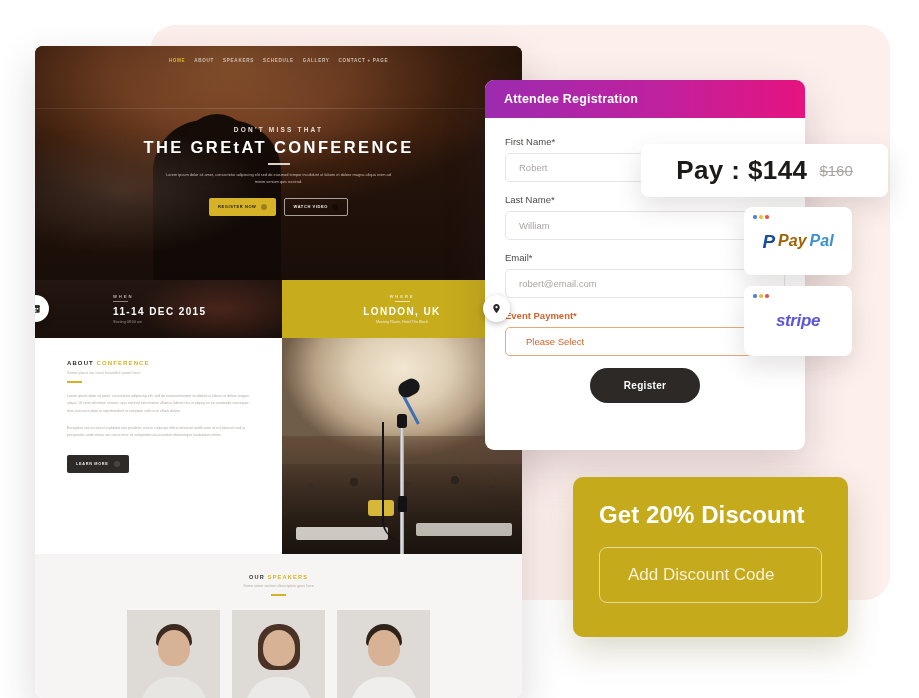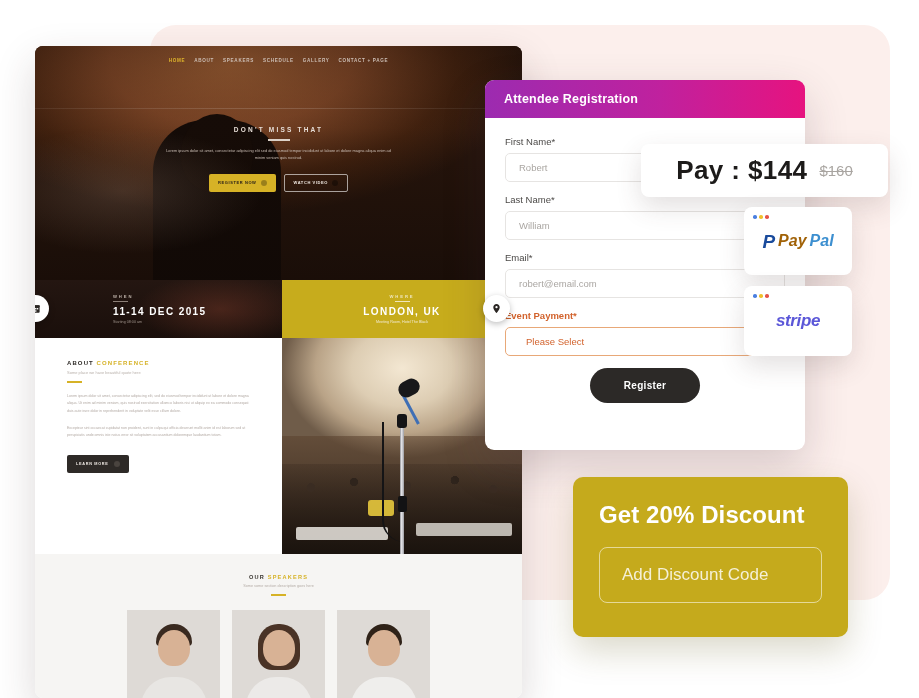--- a/index.html
+++ b/index.html
@@ -272,21 +272,21 @@
 
   
   .discount{
     position:absolute; left:573px; top:477px; width:275px; height:160px;
     background:#c5aa1c; border-radius:10px; padding:24px 26px;
     box-shadow:0 14px 34px rgba(90,80,20,.22);
   }
   .disc-title{ font-size:24px; font-weight:700; color:#fff; letter-spacing:.1px; }
   .disc-input{
     margin-top:18px; height:56px; border:1px solid rgba(255,255,255,.55);
-    border-radius:8px; display:flex; align-items:center; padding-left:22px;
+    border-radius:8px; display:flex; align-items:center; padding-left:28px;
     font-size:17px; color:rgba(255,255,255,.82);
   }
 </style>
 </head>
 <body>
 
 <div id="stage">
 
   <div class="pink-panel"></div>
 
@@ -300,20 +300,21 @@
         <a href="#" class="active">HOME</a>
         <a href="#">ABOUT</a>
         <a href="#">SPEAKERS</a>
         <a href="#">SCHEDULE</a>
         <a href="#">GALLERY</a>
         <a href="#">CONTACT + PAGE</a>
       </div>
 
       <div class="hero-text">
         <div class="kicker">DON'T MISS THAT</div>
+        <div class="hero-title">THE GREtAT CONFERENCE</div>
         <div class="hero-rule"></div>
         <div class="hero-sub">Lorem ipsum dolor sit amet, consectetur adipiscing elit sed do eiusmod tempor incididunt ut labore et dolore magna aliqua enim ad minim veniam quis nostrud.</div>
         <div class="hero-btns">
           <div class="btn-y">
             <span>REGISTER NOW</span>
             <span class="dot-ic"></span>
           </div>
           <div class="btn-o">
             <span>WATCH VIDEO</span>
             <span class="dot-ic"></span>

